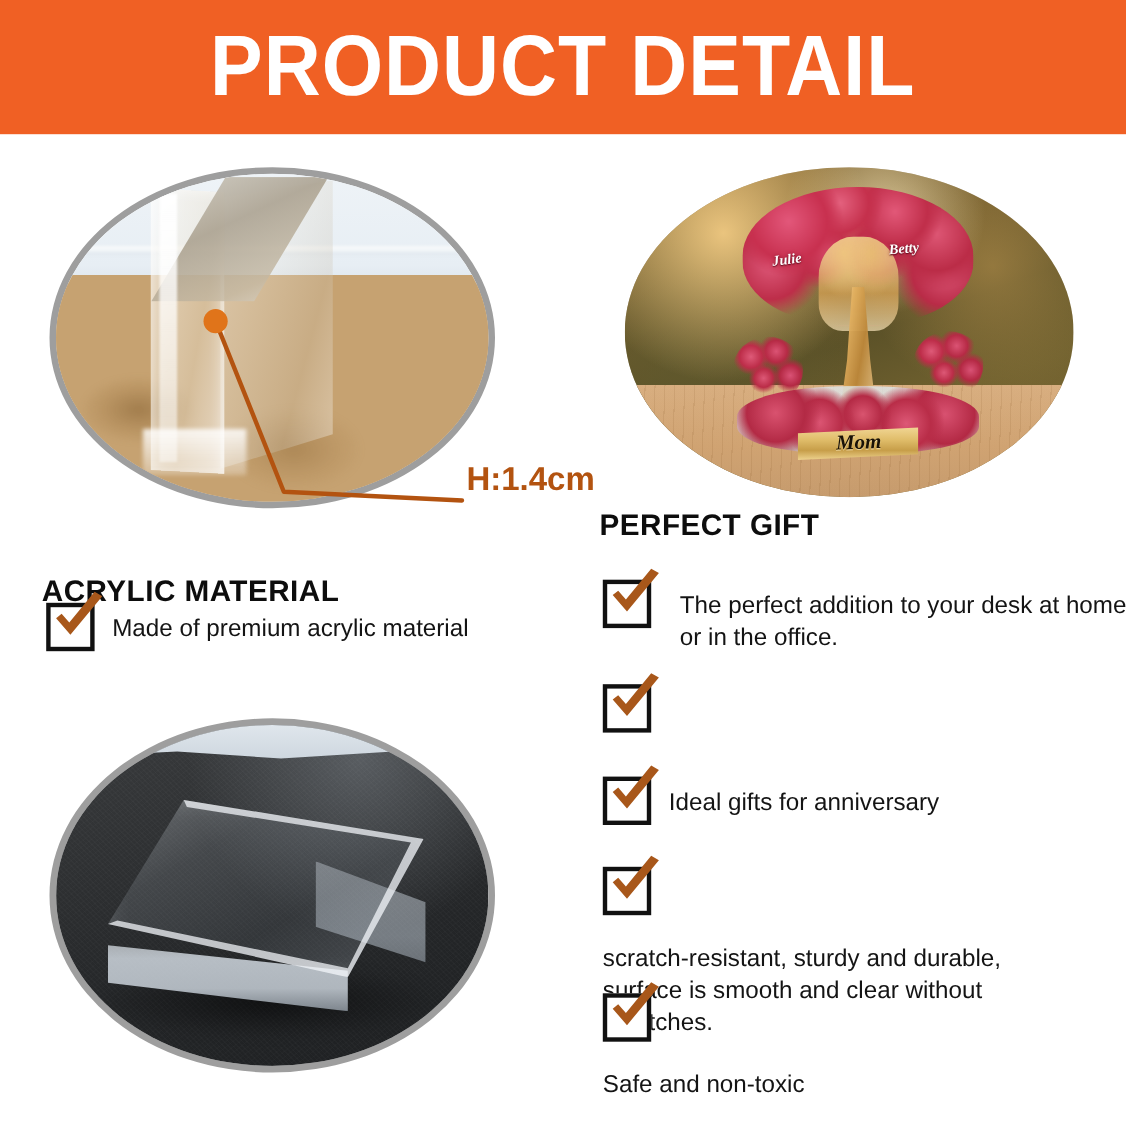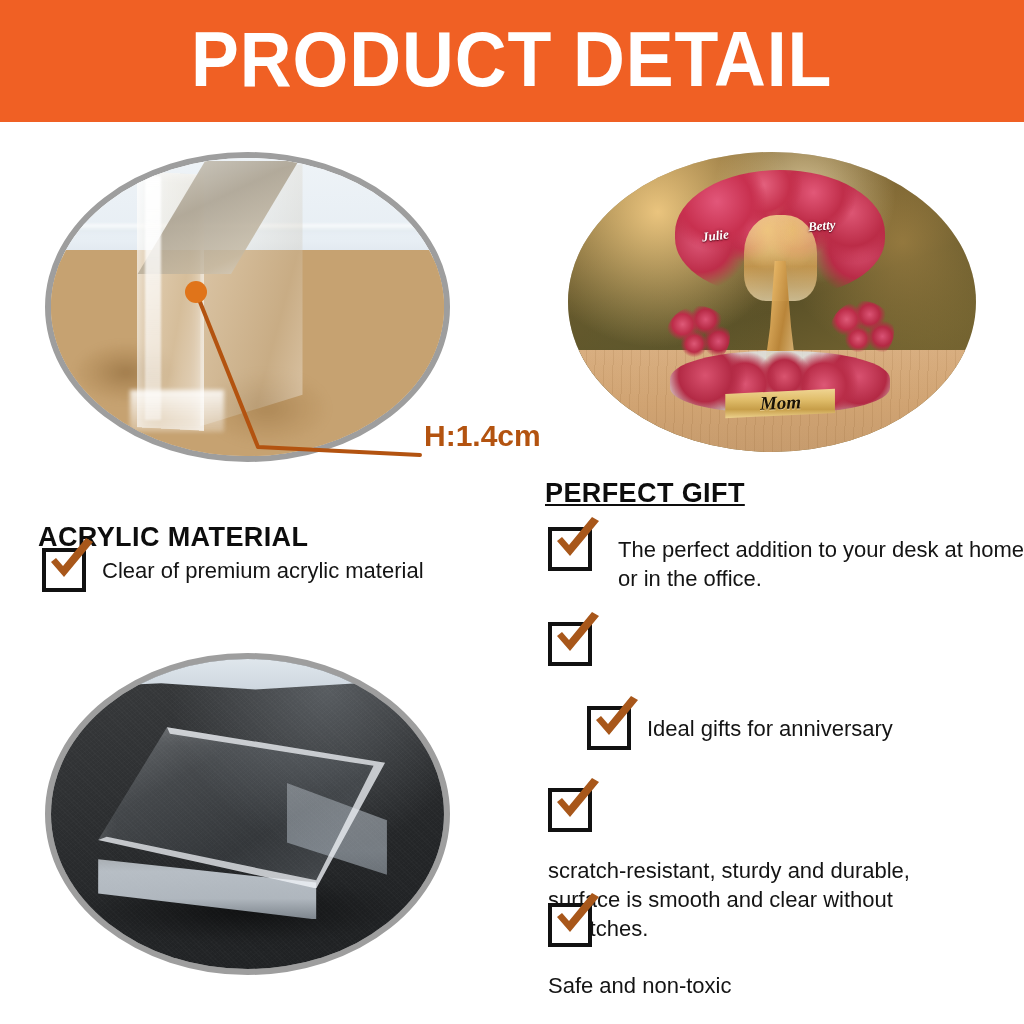--- a/index.html
+++ b/index.html
@@ -438,21 +438,21 @@
   .section-heading {
     position: absolute;
     font-family: "Liberation Sans", sans-serif;
     font-size: 27px;
     font-weight: bold;
     color: #0d0d0d;
     letter-spacing: 0.4px;
     white-space: nowrap;
   }
   #heading-acrylic { left: 38px;  top: 522px; }
-  #heading-gift    { left: 545px; top: 478px; text-decoration: underline; }
+  #heading-gift    { left: 545px; top: 462px; }
 
   .feature-item {
     position: absolute;
     display: flex;
     align-items: flex-start;
     gap: 16px;
   }
   .checkbox {
     position: relative;
     flex: 0 0 auto;
@@ -479,21 +479,21 @@
     max-width: 400px;
   }
   .feature-text.wide { max-width: 410px; }
 
   
   #feature-acrylic-1 { left: 42px; top: 548px; }
 
   
   #feature-gift-1 { left: 548px; top: 527px; gap: 26px; }
   #feature-gift-2 { left: 548px; top: 622px; }
-  #feature-gift-3 { left: 548px; top: 706px; margin-left: 39px; }
+  #feature-gift-3 { left: 548px; top: 706px; }
   #feature-gift-4 { left: 548px; top: 788px; flex-direction: column; }
   #feature-gift-5 { left: 548px; top: 903px; flex-direction: column; }
 </style>
 </head>
 <body>
 
 <div id="header-banner">
   <div id="header-title">PRODUCT DETAIL</div>
 </div>
 
@@ -551,21 +551,21 @@
 <div class="section-heading" id="heading-acrylic">ACRYLIC MATERIAL</div>
 
 <div class="section-heading" id="heading-gift">PERFECT GIFT</div>
 
 <div class="feature-item" id="feature-acrylic-1">
   <span class="checkbox">
     <svg class="tick" viewBox="0 0 56 56">
       <path d="M8 26 L21 41 L50 6 L43 2 L20 30 L13 22 Z" fill="#a8571a"></path>
     </svg>
   </span>
-  <span class="feature-text">Clear of premium acrylic material</span>
+  <span class="feature-text">Made of premium acrylic material</span>
 </div>
 
 <div class="feature-item" id="feature-gift-1">
   <span class="checkbox">
     <svg class="tick" viewBox="0 0 56 56">
       <path d="M8 26 L21 41 L50 6 L43 2 L20 30 L13 22 Z" fill="#a8571a"></path>
     </svg>
   </span>
   <span class="feature-text wide">The perfect addition to your desk at home or in the office.</span>
 </div>

